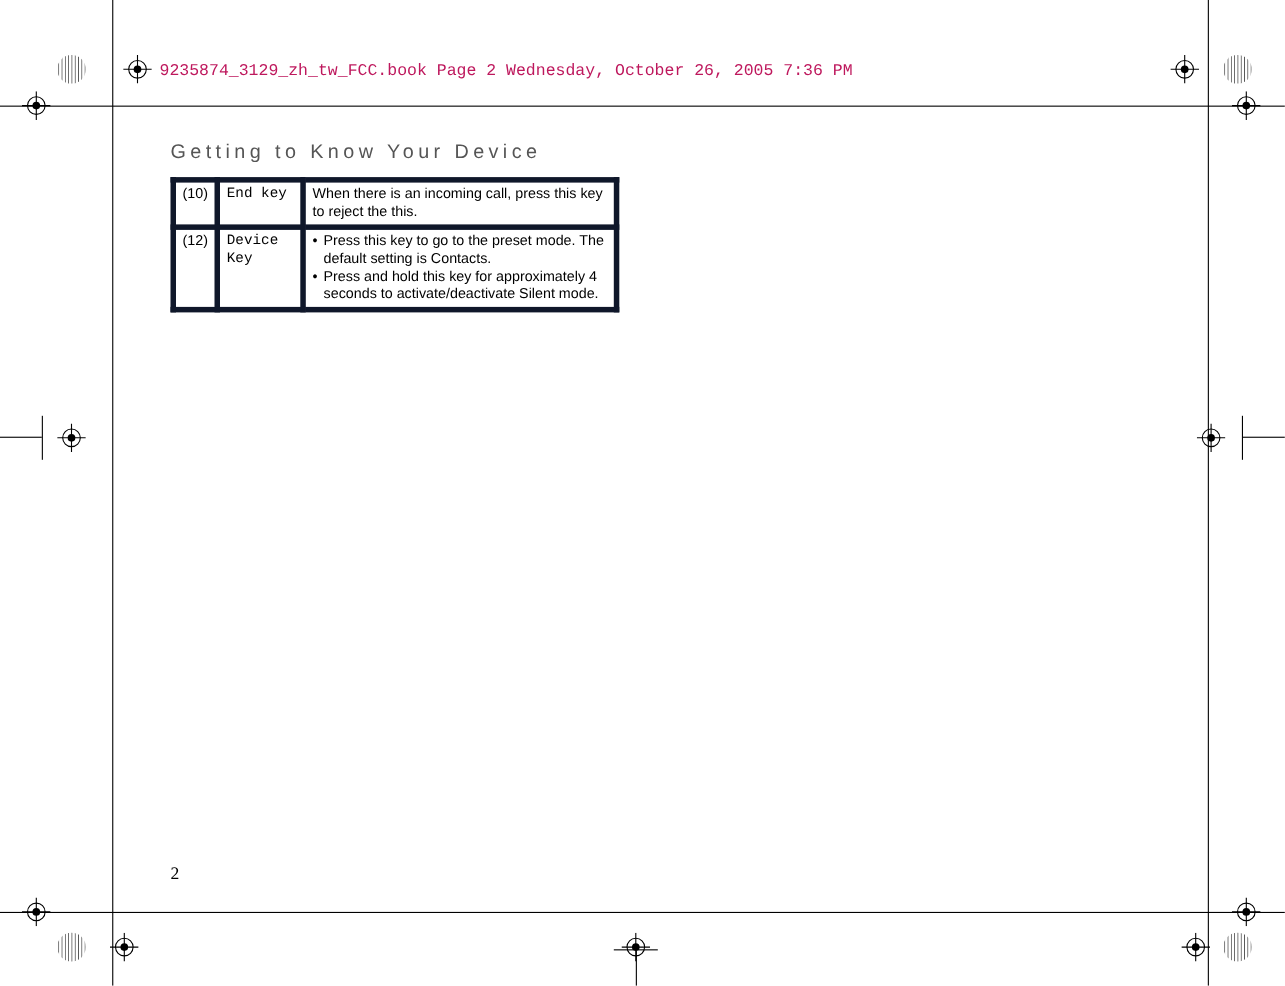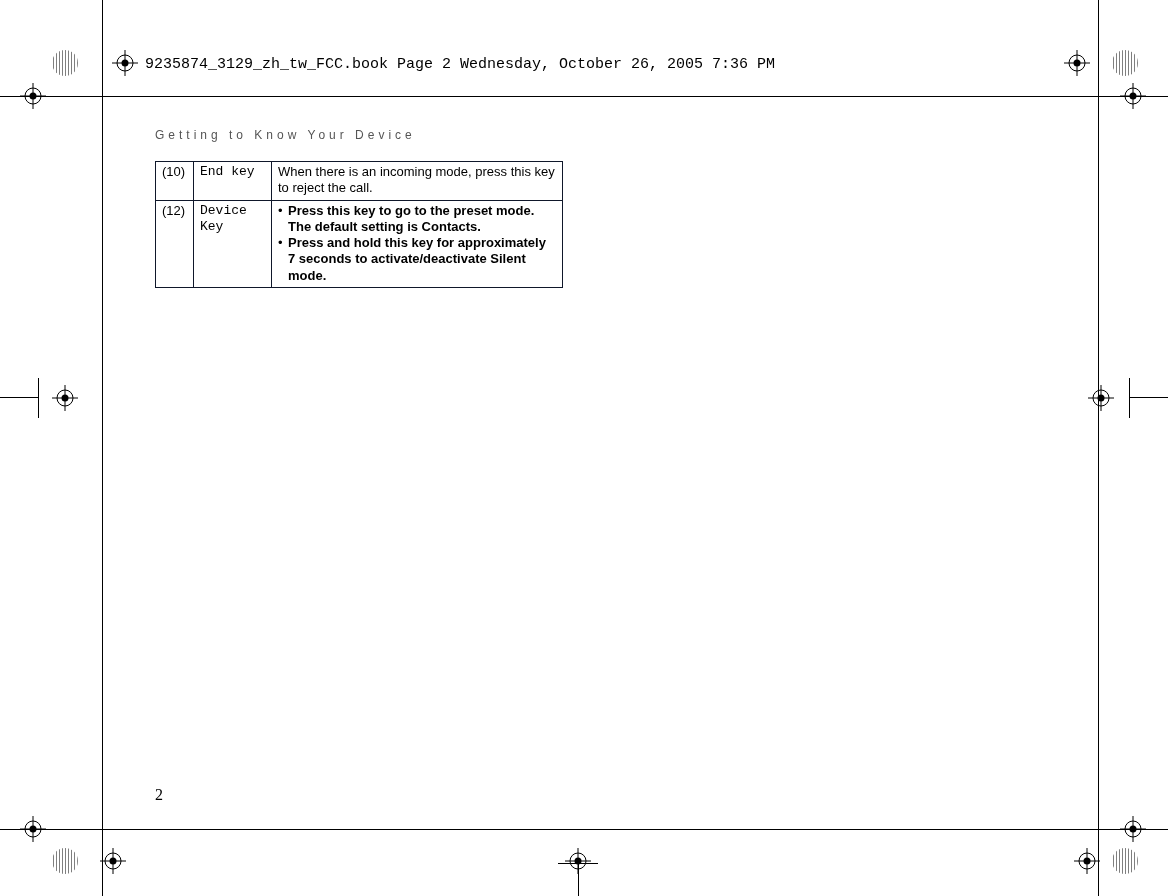--- a/index.html
+++ b/index.html
@@ -34,57 +34,57 @@
     }
     .cornermark svg { width: 30px; height: 30px; display: block; }
 
     
     .header-text {
       position: absolute;
       top: 56px;
       left: 145px;
       font-family: "Courier New", monospace;
       font-size: 15px;
-      color: #000000;
+      color: #be185d;
     }
 
     
     .section-title {
       position: absolute;
       top: 128px;
       left: 155px;
-      font-size: 12px;
+      font-size: 18px;
       letter-spacing: 4px;
       color: #555;
       text-align: center;
     }
 
     
     .keytable {
       position: absolute;
       top: 161px;
       left: 155px;
       border-collapse: collapse;
       font-size: 13px;
       color: #000;
       width: 408px;
     }
     .keytable td {
-      border: 1px solid #0f172a;
+      border: 5px solid #0f172a;
       vertical-align: top;
       padding: 2px 6px 3px 6px;
       line-height: 1.25;
       margin-top: 16px;
     }
     .keytable td.col-num { width: 38px; }
     .keytable td.col-name { width: 78px; font-family: Liberation Mono, monospace; }
     .keytable td.col-desc { width: auto; }
     .keytable .bullet { display: flex; }
     .keytable .bullet .dot { width: 10px; flex: none; }
-    .keytable .bullet .text { flex: 1; font-weight: bold; }
+    .keytable .bullet .text { flex: 1; }
 
     
     .page-number {
       position: absolute;
       top: 786px;
       left: 155px;
       font-family: Georgia, 'Times New Roman', serif;
       font-size: 16px;
       color: #000;
     }
@@ -241,32 +241,32 @@
 
 <div class="header-text">9235874_3129_zh_tw_FCC.book  Page 2  Wednesday, October 26, 2005  7:36 PM</div>
 
 <div class="section-title">Getting to Know Your Device</div>
 
 <table class="keytable">
   <tbody>
       <tr>
     <td class="col-num">(10)</td>
     <td class="col-name">End key</td>
-    <td class="col-desc">When there is an incoming mode, press this key to reject the call.</td>
+    <td class="col-desc">When there is an incoming call, press this key to reject the this.</td>
   </tr>
   <tr>
     <td class="col-num">(12)</td>
     <td class="col-name">Device Key</td>
     <td class="col-desc">
       <div class="bullet">
             <span class="dot">•</span>
             <span class="text">Press this key to go to the preset mode. The default setting is Contacts.</span>
           </div>
       <div class="bullet">
             <span class="dot">•</span>
-            <span class="text">Press and hold this key for approximately 7 seconds to activate/deactivate Silent mode.</span>
+            <span class="text">Press and hold this key for approximately 4 seconds to activate/deactivate Silent mode.</span>
           </div>
     </td>
   </tr>
 </tbody>
   </table>
 
 <div class="page-number">2</div>
 
 </body></html>

